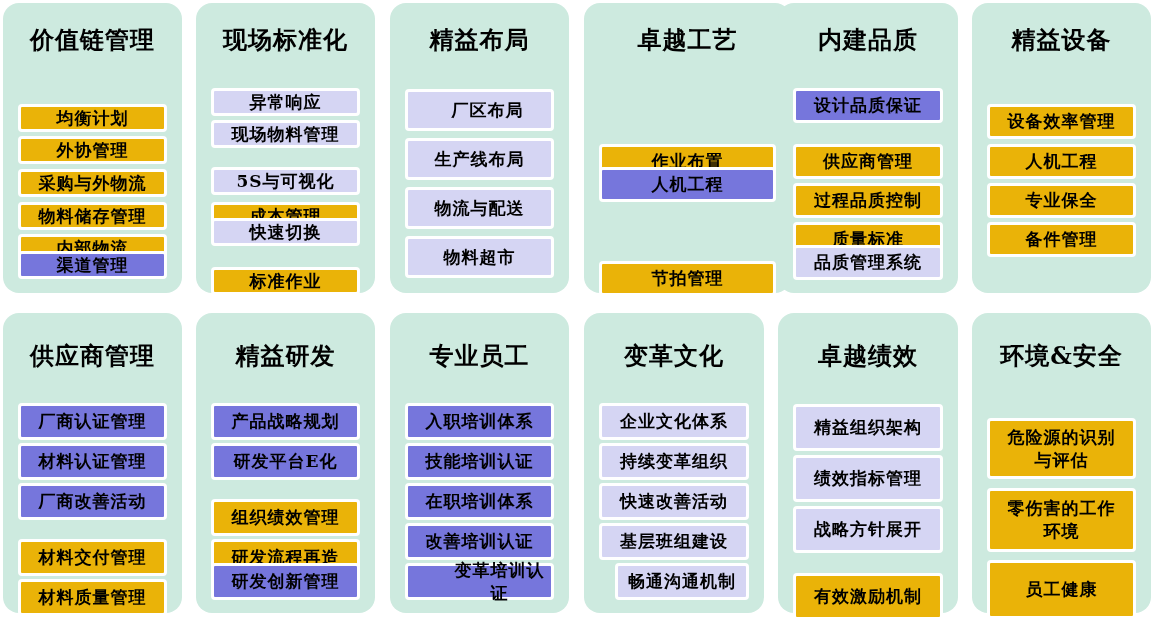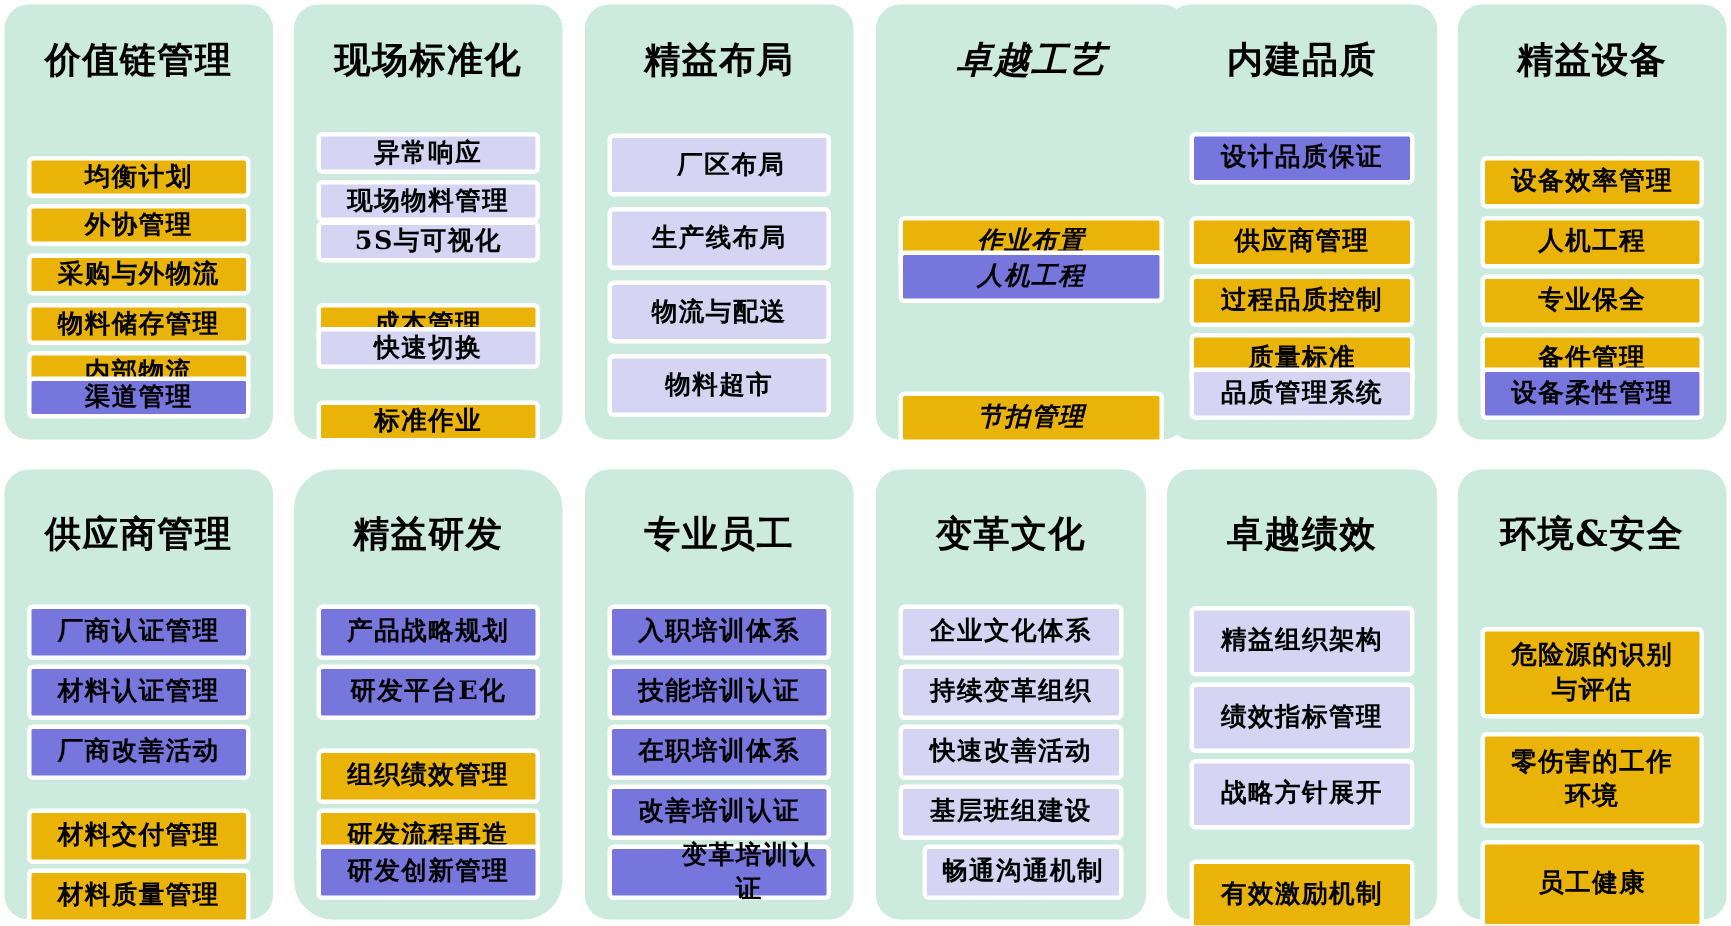--- a/index.html
+++ b/index.html
@@ -25,63 +25,62 @@
       <div class="item medium" style="left: 15px; right: 15px; top: 117px; height: 28px;">外协管理</div>
       <div class="item medium" style="left: 15px; right: 15px; top: 150px; height: 28px;">采购与外物流</div>
       <div class="item medium" style="left: 15px; right: 15px; top: 183px; height: 28px;">物料储存管理</div>
       <div class="item medium" style="left: 15px; right: 15px; top: 215px; height: 28px;">内部物流</div>
       <div class="item dark" style="left: 15px; right: 15px; top: 248px; height: 28px;">渠道管理</div>
     </div>
     <div class="panel" style="left: 196px; top: 3px; width: 179px; height: 290px;">
       <div class="panel-title" style="top: 21px;">现场标准化</div>
       <div class="item light" style="left: 15px; right: 15px; top: 85px; height: 28px;">异常响应</div>
       <div class="item light" style="left: 15px; right: 15px; top: 117px; height: 28px;">现场物料管理</div>
-      <div class="item light" style="left: 15px; right: 15px; top: 144px; height: 28px;">5S与可视化</div>
+      <div class="item light" style="left: 15px; right: 15px; top: 164px; height: 28px;">5S与可视化</div>
       <div class="item medium" style="left: 15px; right: 15px; top: 183px; height: 28px;">成本管理</div>
       <div class="item light" style="left: 15px; right: 15px; top: 215px; height: 28px;">快速切换</div>
       <div class="item medium" style="left: 15px; right: 15px; top: 248px; height: 28px;">标准作业</div>
     </div>
     <div class="panel" style="left: 390px; top: 3px; width: 179px; height: 290px;">
       <div class="panel-title" style="top: 21px;">精益布局</div>
       <div class="item light" style="left: 15px; right: 15px; top: 86px; height: 42px; padding-left: 16px;">厂区布局</div>
       <div class="item light" style="left: 15px; right: 15px; top: 135px; height: 42px;">生产线布局</div>
       <div class="item light" style="left: 15px; right: 15px; top: 184px; height: 42px;">物流与配送</div>
       <div class="item light" style="left: 15px; right: 15px; top: 233px; height: 42px;">物料超市</div>
     </div>
-    <div class="panel" style="left: 584px; top: 3px; width: 207px; height: 290px; font-style: italic;">
+    <div class="panel" style="left: 584px; top: 3px; width: 207px; height: 290px;">
       <div class="panel-title" style="top: 21px;">卓越工艺</div>
       <div class="item medium" style="left: 15px; right: 15px; top: 125px; height: 35px;">作业布置</div>
       <div class="item dark" style="left: 15px; right: 15px; top: 164px; height: 35px;">人机工程</div>
       <div class="item medium" style="left: 15px; right: 15px; top: 242px; height: 35px;">节拍管理</div>
     </div>
     <div class="panel" style="left: 778px; top: 3px; width: 180px; height: 290px;">
       <div class="panel-title" style="top: 21px;">内建品质</div>
       <div class="item dark" style="left: 15px; right: 15px; top: 85px; height: 35px;">设计品质保证</div>
       <div class="item medium" style="left: 15px; right: 15px; top: 125px; height: 35px;">供应商管理</div>
       <div class="item medium" style="left: 15px; right: 15px; top: 164px; height: 35px;">过程品质控制</div>
       <div class="item medium" style="left: 15px; right: 15px; top: 203px; height: 35px;">质量标准</div>
       <div class="item light" style="left: 15px; right: 15px; top: 242px; height: 35px;">品质管理系统</div>
     </div>
     <div class="panel" style="left: 972px; top: 3px; width: 179px; height: 290px;">
       <div class="panel-title" style="top: 21px;">精益设备</div>
       <div class="item medium" style="left: 15px; right: 15px; top: 85px; height: 35px;">设备效率管理</div>
       <div class="item medium" style="left: 15px; right: 15px; top: 125px; height: 35px;">人机工程</div>
       <div class="item medium" style="left: 15px; right: 15px; top: 164px; height: 35px;">专业保全</div>
       <div class="item medium" style="left: 15px; right: 15px; top: 203px; height: 35px;">备件管理</div>
-      <div class="item dark" style="left: 15px; right: 15px; top: 242px; height: 35px;">设备柔性管理</div>
     </div>
     <div class="panel" style="left: 3px; top: 313px; width: 179px; height: 300px;">
       <div class="panel-title" style="top: 27px;">供应商管理</div>
       <div class="item dark" style="left: 15px; right: 15px; top: 90px; height: 37px;">厂商认证管理</div>
       <div class="item dark" style="left: 15px; right: 15px; top: 130px; height: 37px;">材料认证管理</div>
       <div class="item dark" style="left: 15px; right: 15px; top: 170px; height: 37px;">厂商改善活动</div>
       <div class="item medium" style="left: 15px; right: 15px; top: 210px; height: 37px;">材料交付管理</div>
       <div class="item medium" style="left: 15px; right: 15px; top: 250px; height: 37px;">材料质量管理</div>
     </div>
-    <div class="panel" style="left: 196px; top: 313px; width: 179px; height: 300px; border-radius: 26px;">
+    <div class="panel" style="left: 196px; top: 313px; width: 179px; height: 300px;">
       <div class="panel-title" style="top: 27px;">精益研发</div>
       <div class="item dark" style="left: 15px; right: 15px; top: 90px; height: 37px;">产品战略规划</div>
       <div class="item dark" style="left: 15px; right: 15px; top: 130px; height: 37px;">研发平台E化</div>
       <div class="item medium" style="left: 15px; right: 15px; top: 170px; height: 37px;">组织绩效管理</div>
       <div class="item medium" style="left: 15px; right: 15px; top: 210px; height: 37px;">研发流程再造</div>
       <div class="item dark" style="left: 15px; right: 15px; top: 250px; height: 37px;">研发创新管理</div>
     </div>
     <div class="panel" style="left: 390px; top: 313px; width: 179px; height: 300px;">
       <div class="panel-title" style="top: 27px;">专业员工</div>
       <div class="item dark" style="left: 15px; right: 15px; top: 90px; height: 37px;">入职培训体系</div>

